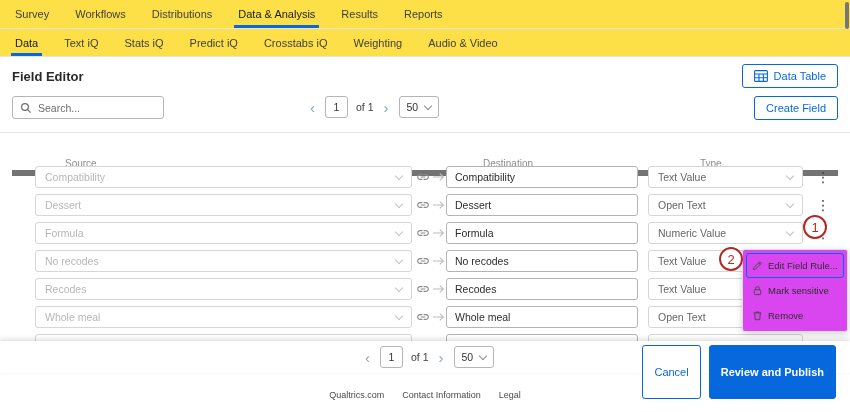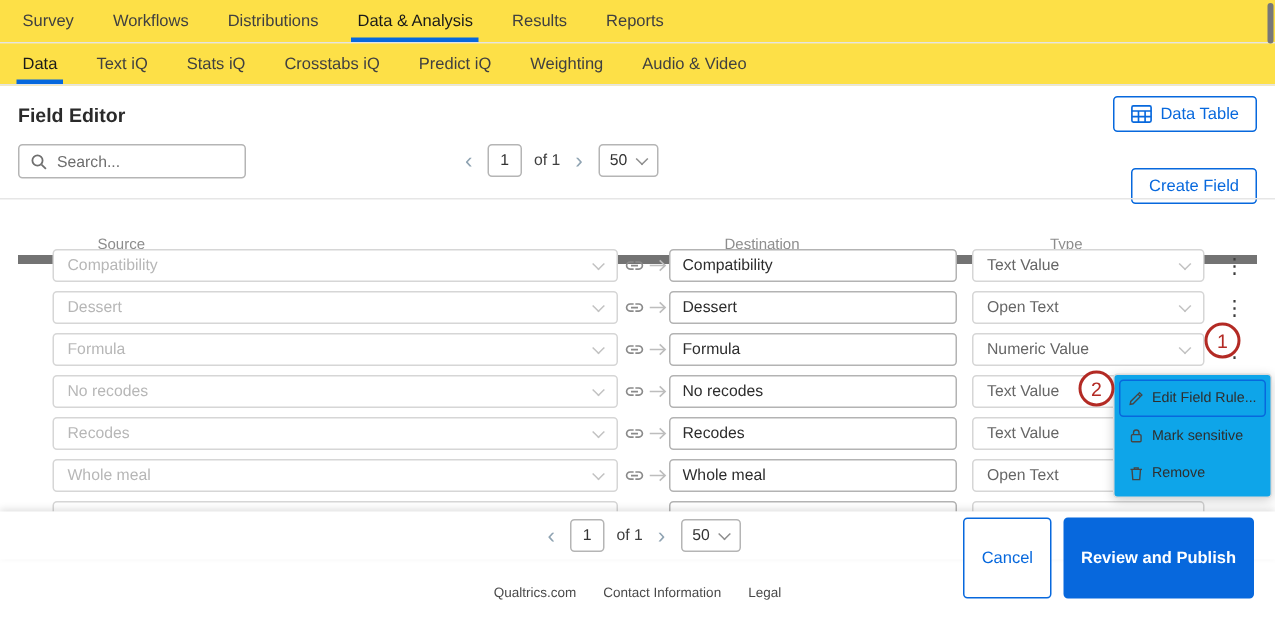--- a/index.html
+++ b/index.html
@@ -18,21 +18,21 @@
   .page-header { position:absolute; top:57px; left:0; width:850px; height:38px; display:flex; align-items:center; justify-content:space-between; padding:0 12px; }
   .page-title { font-size:13px; font-weight:bold; color:#2a2a2a; }
   .btn-outline { display:inline-flex; align-items:center; gap:6px; border:1px solid var(--blue); color:var(--blue); background:#fff; border-radius:3px; padding:5px 11px; font-size:11px; cursor:pointer; white-space:nowrap; font-family:inherit; }
   .btn-primary { border:1px solid var(--blue); background:var(--blue); color:#fff; border-radius:3px; padding:20px 11px; font-size:11px; font-weight:bold; cursor:pointer; white-space:nowrap; font-family:inherit; }
 
   
   .controls-row { position:absolute; top:96px; left:0; width:850px; height:24px; }
   .search-box { position:absolute; left:12px; top:0; width:152px; height:23px; border:1px solid #b5b5b5; border-radius:3px; background:#fff; display:flex; align-items:center; padding:0 7px; gap:6px; }
   .search-box input { border:none; outline:none; flex:1; font-size:10.5px; color:#444; font-family:inherit; min-width:0; background:transparent; }
   .search-box input::placeholder { color:#6e6e6e; }
-  .create-field { position:absolute; right:12px; top:16px; }
+  .create-field { position:absolute; right:12px; top:0; }
 
   .pagination { display:flex; align-items:center; gap:8px; }
   .pagination.top { position:absolute; left:308px; top:0; }
   .pg-chev { font-size:15px; color:#8fa3b2; line-height:1; cursor:pointer; padding:0 2px; }
   .pg-box { border:1px solid #b5b5b5; border-radius:3px; background:#fff; min-width:23px; height:22px; display:inline-flex; align-items:center; justify-content:center; padding:0 6px; color:#333; font-size:10.5px; }
   .pg-of { color:#3f3f3f; font-size:10.5px; }
   .pg-size { border:1px solid #b5b5b5; border-radius:3px; background:#fff; height:22px; display:inline-flex; align-items:center; gap:7px; padding:0 7px; color:#333; font-size:10.5px; cursor:pointer; }
   .chev { display:inline-block; width:6px; height:6px; border-right:1.3px solid #8d8d8d; border-bottom:1.3px solid #8d8d8d; transform:rotate(45deg); margin-top:-3px; }
 
   .divider { position:absolute; top:132px; left:0; width:850px; border-top:1px solid #e6e6e6; }
@@ -49,21 +49,21 @@
   .src-select { width:377px; height:22px; border:1px solid #d6d6d6; border-radius:3px; background:#fff; color:#b7b7b7; display:flex; align-items:center; justify-content:space-between; padding:0 9px; font-size:10.5px; }
   .src-select .chev { border-color:#c2c2c2; }
   .link-icon { margin-left:4px; width:15px; display:flex; align-items:center; }
   .arrow { margin-left:2px; width:13px; display:flex; align-items:center; }
   .dest-input { width:192px; height:22px; border:1px solid #b3b3b3; border-radius:3px; padding:0 8px; font-size:10.5px; color:#2d2d2d; font-family:inherit; outline:none; background:#fff; }
   .type-select { margin-left:10px; width:155px; height:22px; border:1px solid #d6d6d6; border-radius:3px; background:#fff; color:#666; display:flex; align-items:center; justify-content:space-between; padding:0 9px; font-size:10.5px; }
   .type-select .chev { border-color:#c2c2c2; }
   .kebab { margin-left:13px; width:14px; text-align:center; font-size:14px; color:#3c3c3c; cursor:pointer; line-height:1; }
 
   
-  .context-menu { position:absolute; left:742px; top:249px; min-width:94px; background:#0ea5e9; border:1px solid #dcdcdc; border-radius:3px; box-shadow:0 2px 7px rgba(0,0,0,.18); padding:3px; z-index:20; }
+  .context-menu { position:absolute; left:742px; top:249px; min-width:94px; background:#d946ef; border:1px solid #dcdcdc; border-radius:3px; box-shadow:0 2px 7px rgba(0,0,0,.18); padding:3px; z-index:20; }
   .menu-item { display:flex; align-items:center; gap:5px; padding:6px 5px; font-size:9.5px; color:#2e2e2e; white-space:nowrap; cursor:pointer; border:1px solid transparent; }
   .menu-item.focused { border:1px solid var(--blue); border-radius:3px; }
   .menu-item svg { flex:0 0 auto; }
 
   
   .badge { position:absolute; width:24px; height:24px; border:2px solid var(--red); border-radius:50%; background:#fff; color:var(--red); display:flex; align-items:center; justify-content:center; font-size:13px; z-index:30; }
   .badge1 { left:803px; top:215px; }
   .badge2 { left:719px; top:247px; }
 
   
@@ -88,22 +88,22 @@
     <div class="nav-item">Distributions</div>
     <div class="nav-item active">Data &amp; Analysis</div>
     <div class="nav-item">Results</div>
     <div class="nav-item">Reports</div>
   </nav>
 
   <nav class="subnav">
     <div class="nav-item active">Data</div>
     <div class="nav-item">Text iQ</div>
     <div class="nav-item">Stats iQ</div>
+    <div class="nav-item">Predict iQ</div>
     <div class="nav-item">Crosstabs iQ</div>
-    <div class="nav-item">Predict iQ</div>
     <div class="nav-item">Weighting</div>
     <div class="nav-item">Audio &amp; Video</div>
   </nav>
 
   <div class="page-header">
     <div class="page-title">Field Editor</div>
     <button class="btn-outline">
       <svg width="14" height="12" viewBox="0 0 14 12" fill="none" stroke="#0768dd" stroke-width="1.1">
         <rect x="0.6" y="0.6" width="12.8" height="10.8" rx="1"></rect>
         <path d="M0.6 4 H13.4 M0.6 7.7 H13.4 M5 4 V11.4 M9.4 4 V11.4"></path>

